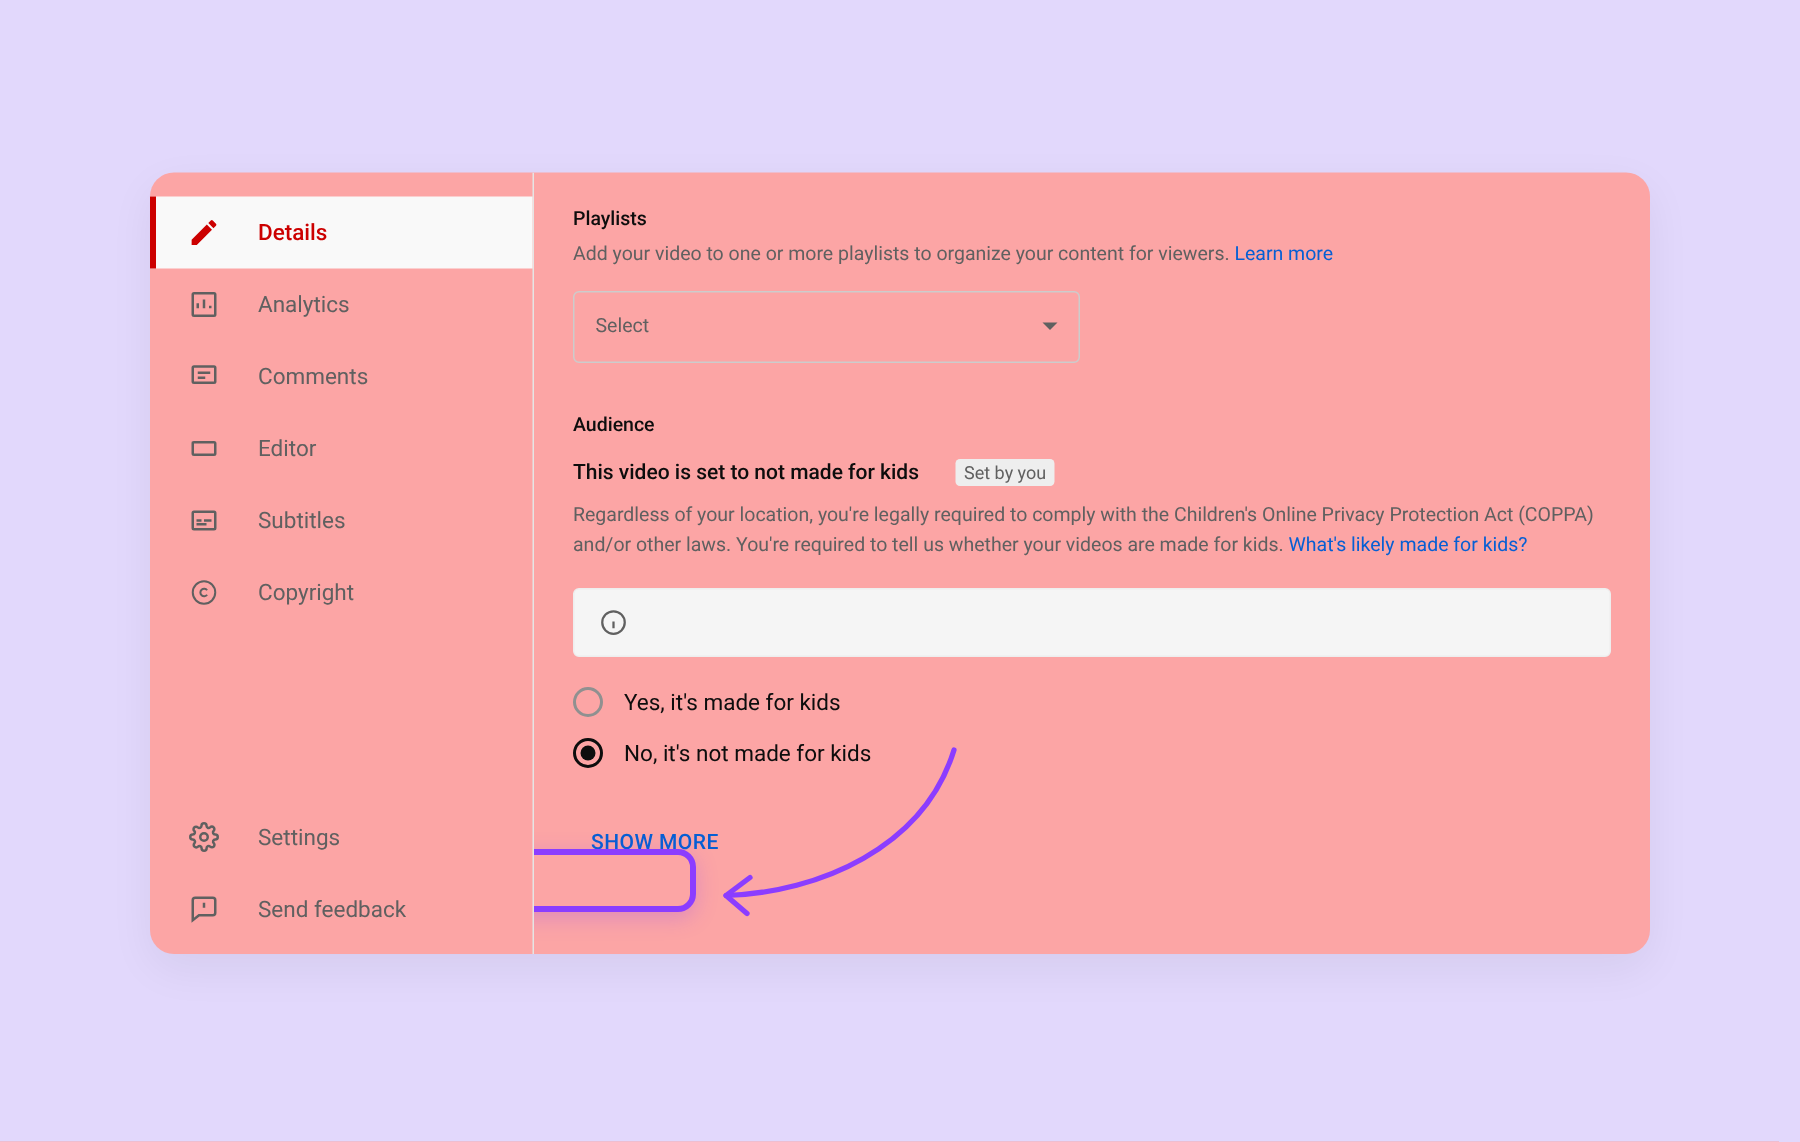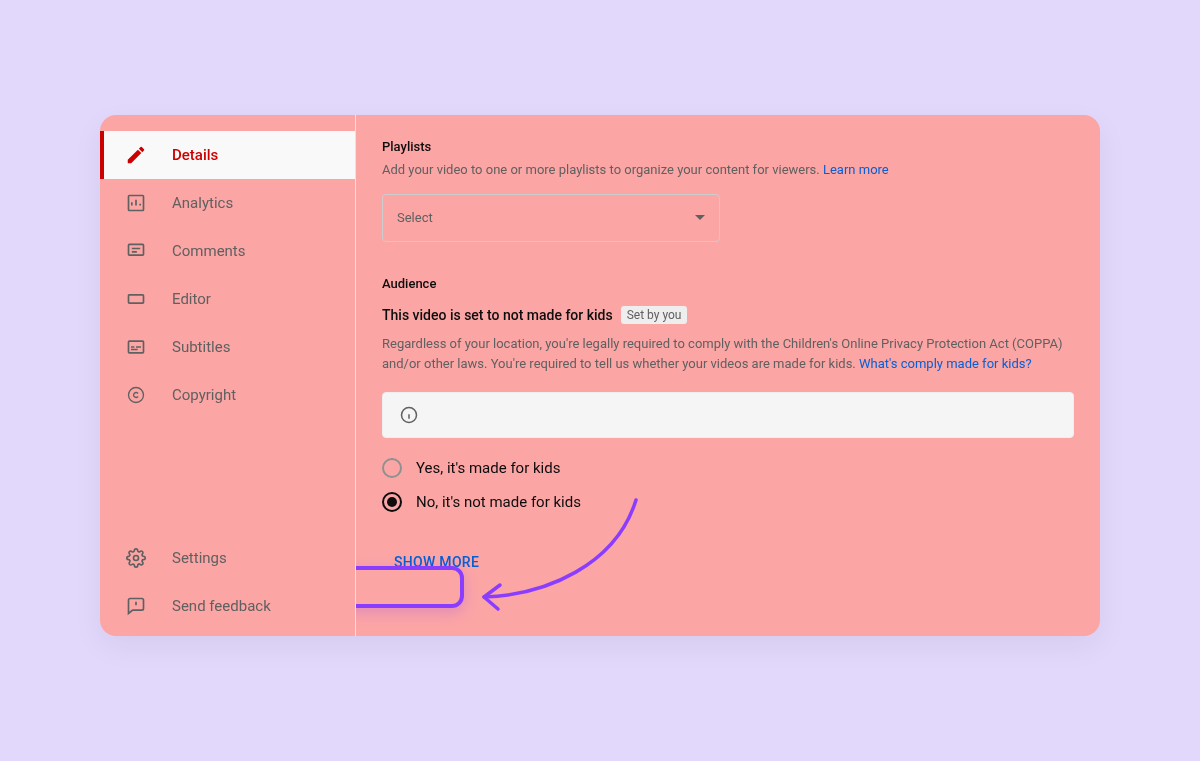--- a/index.html
+++ b/index.html
@@ -97,21 +97,21 @@
     cursor:pointer;
   }
   .dropdown-arrow {
     width:0;height:0;
     border-left:5px solid transparent;
     border-right:5px solid transparent;
     border-top:5px solid #606060;
   }
 
   .audience-block { margin-top: 34px; }
-  .sub-row { display:flex; align-items:center; gap:8px; margin-top:15px; }
+  .sub-row { display:flex; align-items:center; gap:24px; margin-top:15px; }
   .sub-row strong { font-size: 14px; font-weight:500; color:#0d0d0d; }
   .badge {
     background:#eee;
     color:#606060;
     font-size:12px;
     padding: 2px 6px;
     border-radius: 3px;
   }
   .coppa-text { margin-top: 10px; font-size:13px; color:#606060; line-height:1.55; }
 
@@ -274,21 +274,21 @@
     </div>
 
     <div class="audience-block">
       <div class="section-title">Audience</div>
       <div class="sub-row">
         <strong>This video is set to not made for kids</strong>
         <span class="badge">Set by you</span>
       </div>
       <div class="coppa-text">
         <span>Regardless of your location, you're legally required to comply with the Children's Online Privacy Protection Act (COPPA) and/or other laws. You're required to tell us whether your videos are made for kids.</span>
-        <a class="link">What's comply made for kids?</a>
+        <a class="link">What's likely made for kids?</a>
       </div>
 
       <div class="info-block">
         <span class="info-icon">
           <svg width="18" height="18" viewBox="0 0 24 24" fill="none" stroke="#606060" stroke-width="2">
               <circle cx="12" cy="12" r="10"></circle>
               <path d="M12 8h.01M11 12h1v4h1"></path>
             </svg>
         </span>
       </div>

